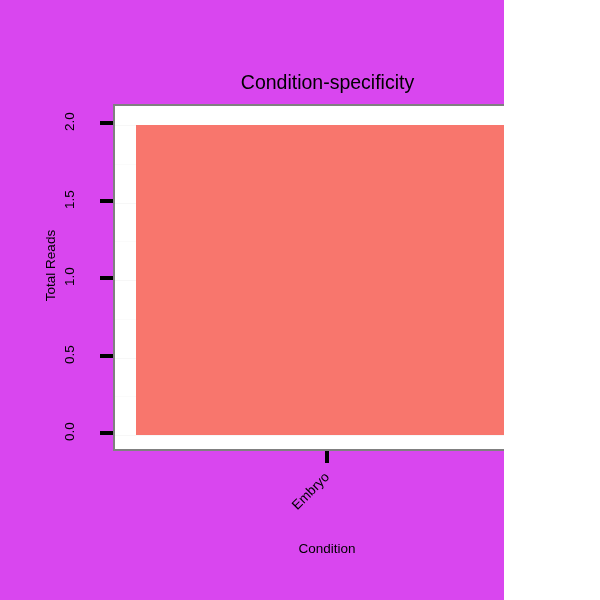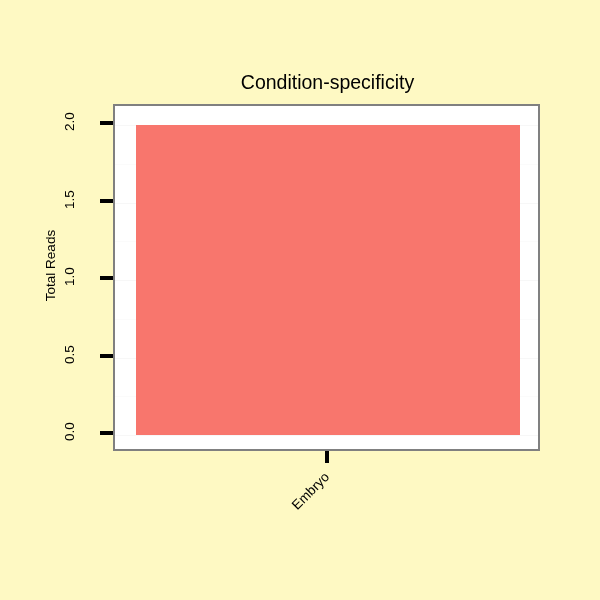--- a/index.html
+++ b/index.html
@@ -5,23 +5,23 @@
   html, body {
     margin: 0;
     padding: 0;
     background: #ffffff;
   }
   body {
     font-family: "Liberation Sans", sans-serif;
   }
   #canvas {
     position: relative;
-    width: 600px;
+    width: 504px;
     height: 600px;
-    background: #fef9c3;
+    background: #d946ef;
     overflow: hidden;
   }
 
   
   #chart-title {
     position: absolute;
     left: 0;
     top: 71px;
     width: 655px;
     text-align: center;
@@ -165,14 +165,15 @@
       <div class="y-tick-label" style="width: 40px; left: 49px; top: 114px;">2.0</div>
     </div>
 
   <div id="x-axis-group">
       <div class="x-tick-mark" style="left: 325px; top: 451px;"></div>
       <div class="x-tick-label" style="left: 207px; width: 120px; text-align: right; top: 467px;">Embryo</div>
     </div>
 
   <div id="y-axis-title">Total Reads</div>
 
+  <div id="x-axis-title">Condition</div>
 
 </div>
 
 </body></html>

